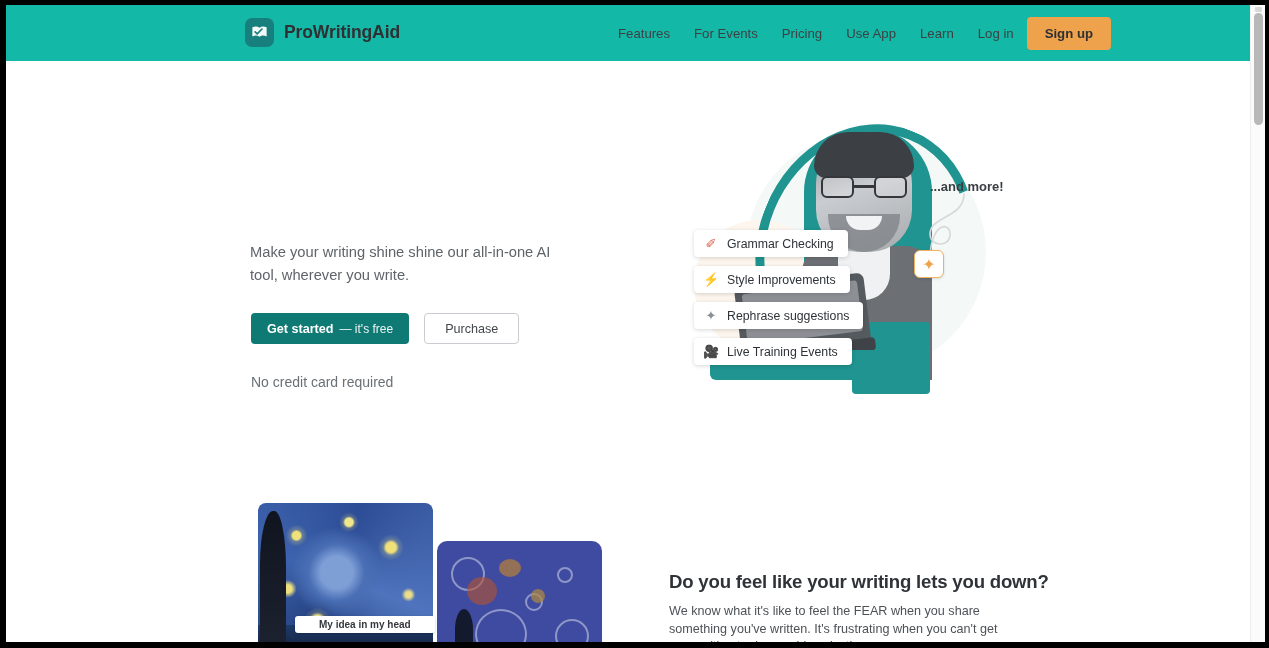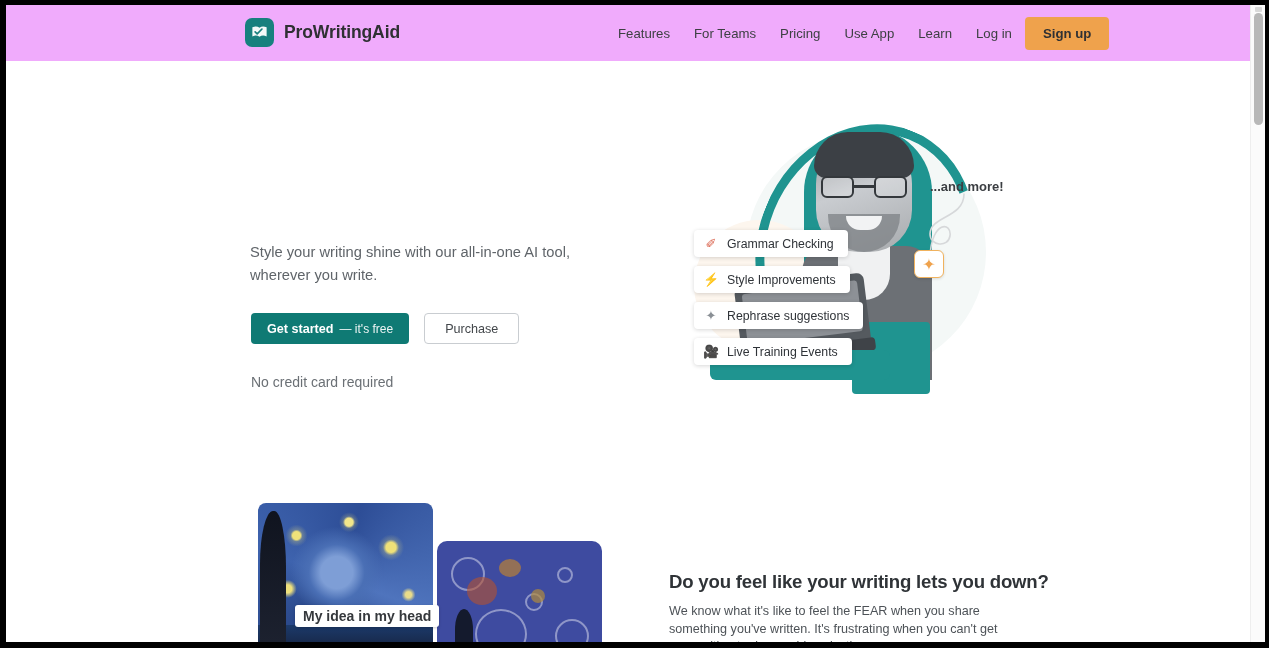--- a/index.html
+++ b/index.html
@@ -33,21 +33,21 @@
     background: #b8b8b8; border-radius: 5px;
   }
   .scroll-arrow {
     position:absolute; left:4px; top:2px; width:7px; height:5px;
     background:#d9d9d9; border-radius:1px;
   }
 
   
   .header {
     position: absolute; left: 0; top: 0; width: 1244px; height: 56px;
-    background: #f0abfc;
+    background: #14b8a6;
   }
   .brand { position: absolute; left: 239px; top: 13px; display: flex; align-items: center; gap: 10px; }
   .logo-mark {
     width: 29px; height: 29px; border-radius: 7px; background: #17807e;
     display: flex; align-items: center; justify-content: center; flex: none;
   }
   .brand-name { font-size: 17.5px; font-weight: 700; color: #2f3033; letter-spacing: -0.1px; }
 
   .nav { position: absolute; left: 600px; top: 12px; display: flex; align-items: center; gap: 0px; }
   .nav a {
@@ -207,23 +207,23 @@
   .cypress {
     position:absolute; left: 2px; top: 8px; width: 26px; height: 140px;
     background: linear-gradient(180deg,#10141f,#1d2230);
     border-radius: 50% 45% 10% 10% / 38% 40% 6% 6%;
   }
   .hills {
     position:absolute; left: 0; bottom: 0; width: 100%; height: 26px;
     background: linear-gradient(180deg,#1c3a6b,#16233f);
   }
   .caption {
-    position:absolute; left: 44px; top: 102px;
-    background: #fff; border-radius: 3px; padding: 3px 8px;
-    font-size: 14px; font-weight: 600; color: #35383c; white-space: nowrap;
+    position:absolute; left: 44px; top: 113px;
+    background: #fff; border-radius: 3px; padding: 3px 24px;
+    font-size: 10px; font-weight: 600; color: #35383c; white-space: nowrap;
     box-shadow: 0 1px 3px rgba(0,0,0,.2); z-index: 5;
   }
   .sketch {
     position:absolute; left: 186px; top: 38px; width: 165px; height: 112px;
     background: #3e4ba0; border-radius: 10px; overflow: hidden;
   }
   .sw { position:absolute; border: 2px solid rgba(255,255,255,.42); border-radius: 50%; }
   .blot { position:absolute; border-radius: 50%; }
   .cypress2 {
     position:absolute; left: 18px; bottom: -8px; width: 18px; height: 52px;
@@ -256,30 +256,30 @@
           <svg width="19" height="19" viewBox="0 0 24 24" fill="none">
             <path d="M3 5.5c3.2-1.6 6.3-1.6 9 .4 2.7-2 5.8-2 9-.4v11.6c-3.2-1.6-6.3-1.6-9 .4-2.7-2-5.8-2-9-.4V5.5z" fill="#ffffff" opacity="0.95"></path>
             <path d="M6.5 11.2l2.6 2.6 6-6.2" stroke="#17807e" stroke-width="2.1" stroke-linecap="round" stroke-linejoin="round" fill="none"></path>
           </svg>
         </span>
         <span class="brand-name">ProWritingAid</span>
       </div>
 
       <nav class="nav">
         <a href="#">Features</a>
-        <a href="#">For Teams</a>
+        <a href="#">For Events</a>
         <a href="#">Pricing</a>
         <a href="#">Use App</a>
         <a href="#">Learn</a>
         <a href="#">Log in</a>
         <button class="btn-signup">Sign up</button>
       </nav>
     </div>
 
-    <p class="hero-sub">Style your writing shine with our all-in-one AI tool, wherever you write.</p>
+    <p class="hero-sub">Make your writing shine shine our all-in-one AI tool, wherever you write.</p>
 
     <div class="hero-cta">
       <button class="btn-primary">
         <span>Get started</span>
         <span class="sub">— it's free</span>
       </button>
       <button class="btn-outline">Purchase</button>
     </div>
     <div class="hero-note">No credit card required</div>
 

